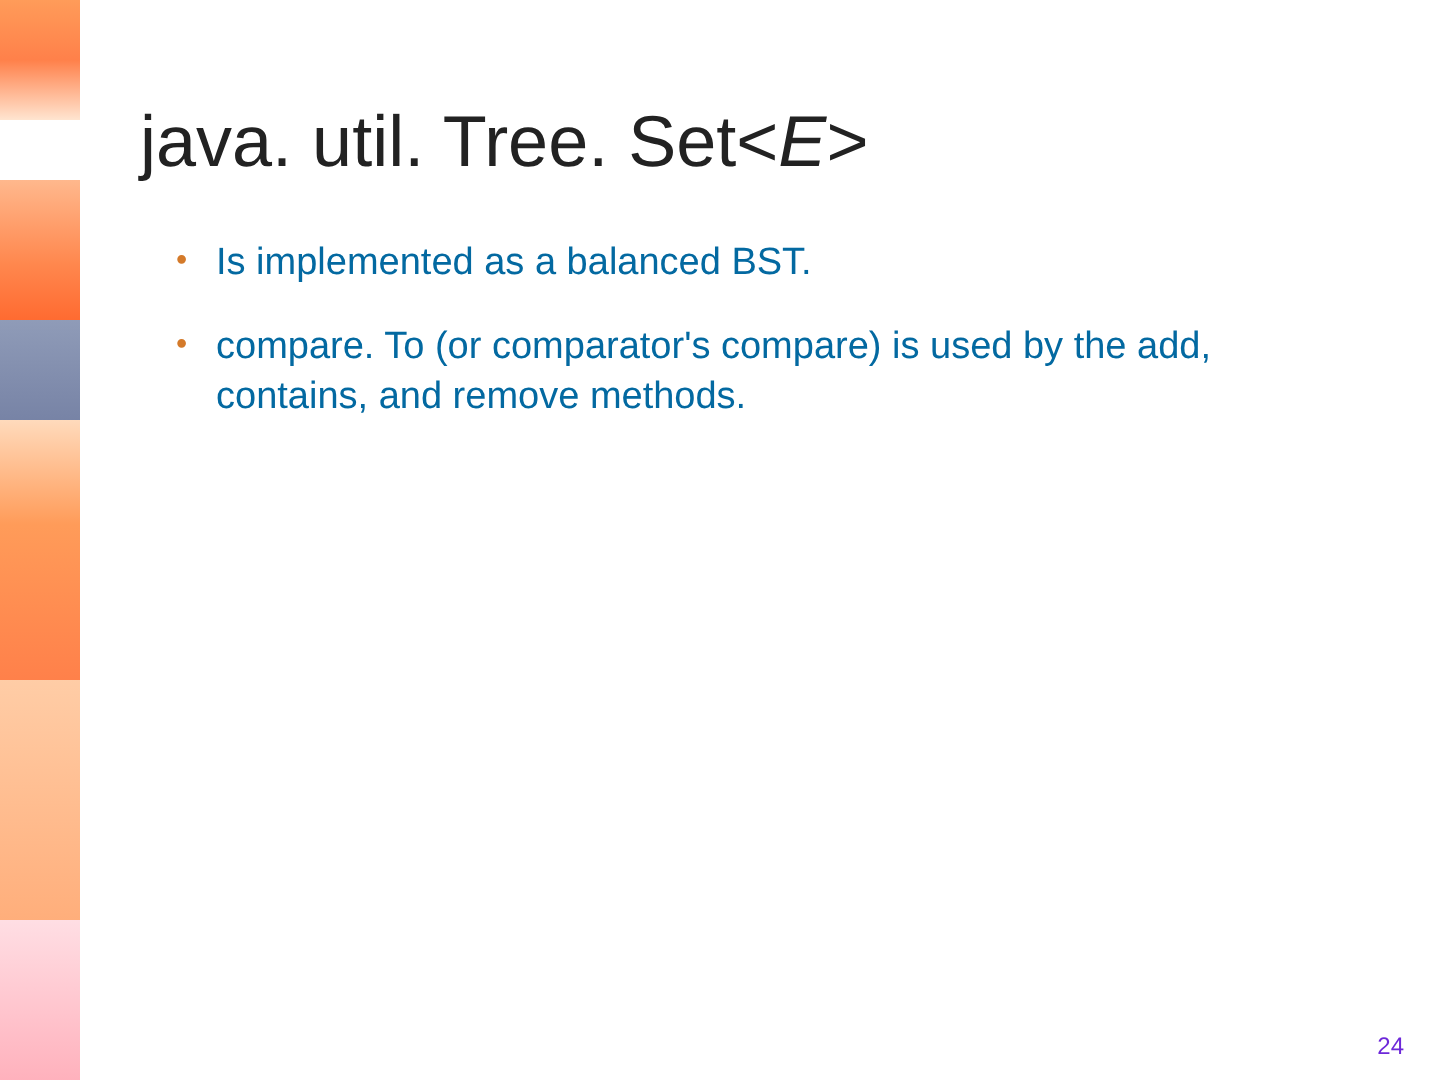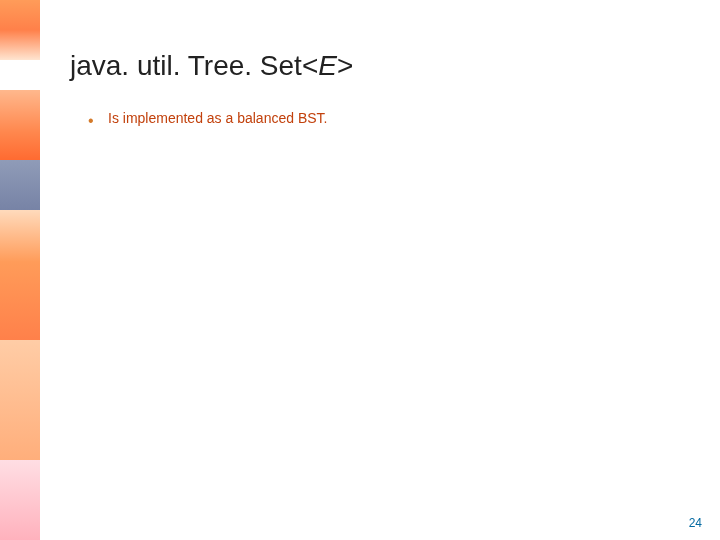--- a/index.html
+++ b/index.html
@@ -31,54 +31,54 @@
   .orange4 { top: 340px; height: 120px; background: linear-gradient(180deg, #ffc090 0%, #ff9a5a 100%); opacity: 0.8; }
   .pink1 { top: 460px; height: 80px; background: linear-gradient(180deg, #ffd0d8 0%, #ff90a0 100%); opacity: 0.7; }
 
   .content {
     position: absolute;
     left: 70px;
     top: 50px;
     right: 40px;
   }
   .title {
-    font-size: 28px;
+    font-size: 36px;
     font-weight: normal;
     color: #222;
     margin-bottom: 28px;
   }
   .title .generic {
     font-style: italic;
   }
   ul.bullets {
     list-style: none;
     margin-left: 18px;
   }
   ul.bullets > li {
     position: relative;
     padding-left: 20px;
-    font-size: 14px;
+    font-size: 19px;
     line-height: 1.28;
-    color: #c2410c;
+    color: #0369a1;
     margin-bottom: 18px;
   }
   ul.bullets > li::before {
     content: "•";
     position: absolute;
     left: 0;
     top: 1px;
     color: #d47a2a;
     font-size: 16px;
   }
   .page-num {
     position: absolute;
     right: 18px;
     bottom: 10px;
     font-size: 12px;
-    color: #0369a1;
+    color: #6d28d9;
   }
 </style>
 </head>
 <body>
 
 <div class="left-art">
   <div class="art-block orange1"></div>
   <div class="art-block white1"></div>
   <div class="art-block orange2"></div>
   <div class="art-block blue1"></div>
@@ -86,16 +86,17 @@
   <div class="art-block orange4"></div>
   <div class="art-block pink1"></div>
 </div>
 
 <div class="content">
   <h1 class="title">
     <span>java. util. Tree. Set&lt;</span><span class="generic">E</span><span>&gt;</span>
   </h1>
   <ul class="bullets">
     <li><span>Is implemented as a balanced BST.</span></li>
+    <li><span>compare. To (or comparator's compare) is used by the add, contains, and remove methods.</span></li>
   </ul>
 </div>
 
 <div class="page-num">24</div>
 
 </body></html>

